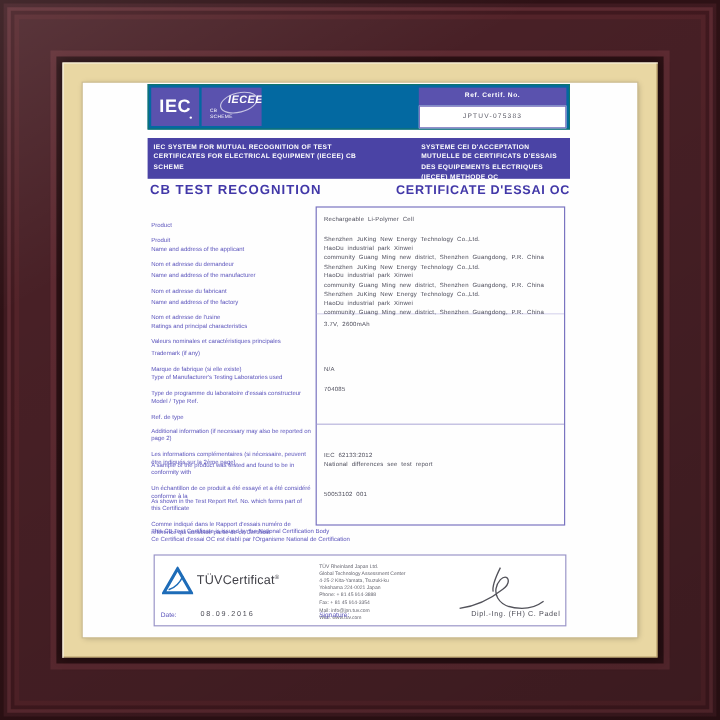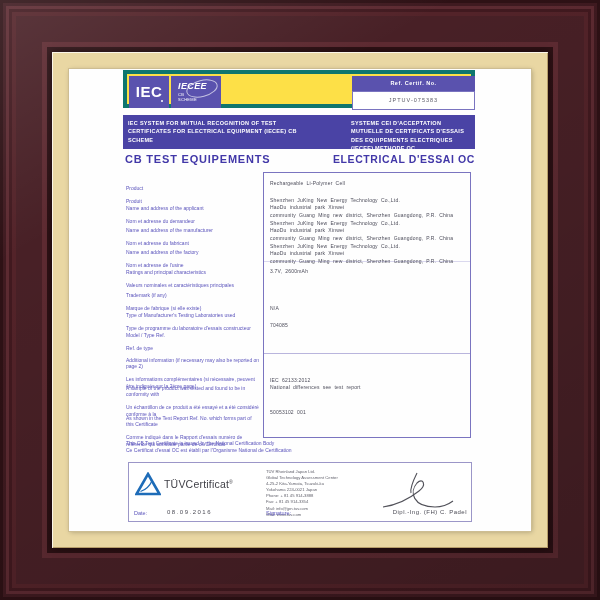--- a/index.html
+++ b/index.html
@@ -12,28 +12,28 @@
                 inset 0 0 0 12px #41191f, inset 0 0 0 16px #532329, inset 0 0 0 42px #482026,
                 inset 0 0 0 47px #5e2b32, inset 0 0 0 52px #2e1115; }
   .frame-sheen { position:absolute; inset:0;
     background:linear-gradient(150deg, rgba(255,255,255,.10) 0%, rgba(255,255,255,0) 28%, rgba(0,0,0,.18) 100%); }
   .mat { position:absolute; inset:52px; background:#e9d7a3;
     box-shadow: inset 1px 1px 0 rgba(255,255,255,.75), inset -1px -1px 0 rgba(140,110,60,.55), 0 0 7px rgba(0,0,0,.5); }
   .paper { position:absolute; inset:69px; background:#fefefe;
     box-shadow: 0 0 0 1px #cdbd92, 1px 1px 5px rgba(0,0,0,.28); }
 
   
-  .hdr-strip { position:absolute; left:54px; top:1px; width:352px; height:38px; border:4px solid #0f766e; background:#fde047; }
+  .hdr-strip { position:absolute; left:54px; top:1px; width:352px; height:38px; border:1px solid #0f766e; background:#0369a1; }
   .iec-box { position:absolute; left:2px; top:2px; width:40px; height:32px; background:#5a52ae; color:#fff;
     font-weight:bold; font-size:15px; letter-spacing:.5px; text-align:center; line-height:31px; }
   .iec-box .dot { position:absolute; right:6px; bottom:6px; width:2px; height:2px; background:#fff; border-radius:50%; }
   .iecee-box { position:absolute; left:44px; top:2px; width:50px; height:32px; background:#5a52ae; color:#fff; overflow:hidden; }
   .iecee-box::before { content:""; position:absolute; right:3px; top:4px; width:30px; height:15px;
     border:1px solid rgba(255,255,255,.65); border-radius:50%; transform:rotate(-14deg); }
-  .iecee-main { position:absolute; left:7px; top:5px; font-style:italic; font-weight:bold; font-size:9px; letter-spacing:.4px; }
+  .iecee-main { position:absolute; left:22px; top:5px; font-style:italic; font-weight:bold; font-size:9px; letter-spacing:.4px; }
   .iecee-sub { position:absolute; left:7px; top:17px; font-size:4px; line-height:1.2; white-space:pre-line; letter-spacing:.3px; }
   .ref-bar { position:absolute; left:225px; top:2px; width:123px; height:15px; background:#5a52ae; color:#fff;
     font-size:5.5px; font-weight:bold; text-align:center; line-height:15px; letter-spacing:.5px; }
   .ref-val { position:absolute; left:225px; top:17px; width:123px; height:19px; background:#fff; border:1px solid #7a74c0;
     font-size:5.5px; color:#5a5a66; text-align:center; line-height:17px; letter-spacing:1px; }
 
   
   .band { position:absolute; left:54px; top:46px; width:352px; height:34px; background:#4a43a5; }
   .band-en { position:absolute; left:5px; top:4px; width:182px; color:#fff; font-size:5.5px; font-weight:bold;
     letter-spacing:.3px; line-height:1.5; }
@@ -87,22 +87,22 @@
       </div>
       <div class="ref-bar">Ref. Certif. No.</div>
       <div class="ref-val">JPTUV-075383</div>
     </div>
 
     <div class="band">
       <div class="band-en">IEC SYSTEM FOR MUTUAL RECOGNITION OF TEST CERTIFICATES FOR ELECTRICAL EQUIPMENT (IECEE) CB SCHEME</div>
       <div class="band-fr">SYSTEME CEI D'ACCEPTATION MUTUELLE DE CERTIFICATS D'ESSAIS DES EQUIPEMENTS ELECTRIQUES (IECEE) METHODE OC</div>
     </div>
 
-    <div class="title-en">CB TEST EQUIPEMENTS</div>
-    <div class="title-fr">ELECTRICAL D'ESSAI OC</div>
+    <div class="title-en">CB TEST RECOGNITION</div>
+    <div class="title-fr">CERTIFICATE D'ESSAI OC</div>
 
     <div class="lbl" style="top:109px">
       <div>Product</div>
       <div>Produit</div>
     </div>
     <div class="lbl" style="top:129px">
       <div>Name and address of the applicant</div>
       <div>Nom et adresse du demandeur</div>
     </div>
     <div class="lbl" style="top:151px">

